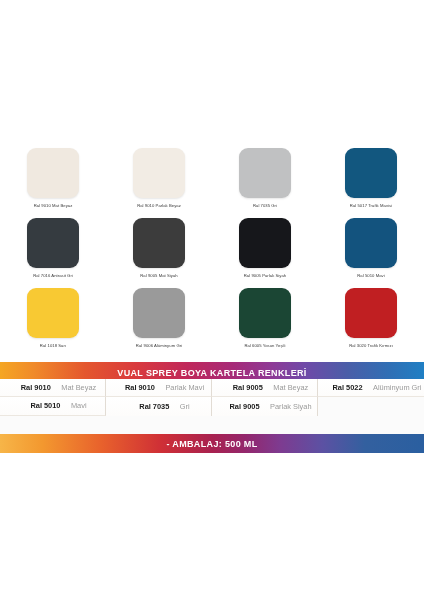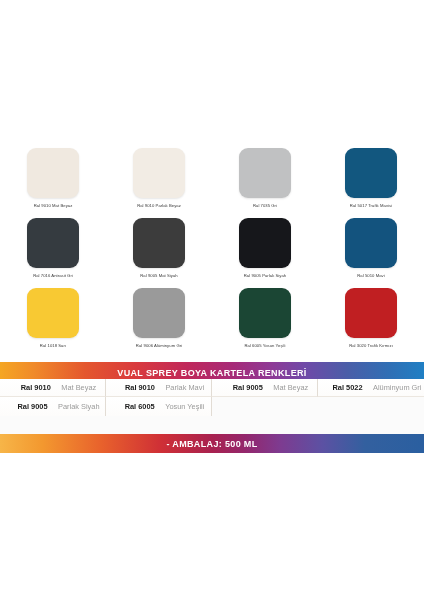--- a/index.html
+++ b/index.html
@@ -214,27 +214,31 @@
         <span class="name">Parlak Mavi</span>
       </div>
       <div class="spec-cell">
         <span class="code">Ral 9005</span>
         <span class="name">Mat Beyaz</span>
       </div>
       <div class="spec-cell">
         <span class="code">Ral 5022</span>
         <span class="name">Alüminyum Gri</span>
       </div>
+      <div class="spec-cell">
+        <span class="code">Ral 5010</span>
+        <span class="name">Mavi</span>
+      </div>
+      <div class="spec-cell row-last">
+        <span class="code">Ral 7035</span>
+        <span class="name"> Gri</span>
+      </div>
       <div class="spec-cell row-last">
         <span class="code">Ral 9005</span>
         <span class="name">Parlak Siyah</span>
       </div>
-      <div class="spec-cell row-last">
-        <span class="code">Ral 6005</span>
-        <span class="name">Yosun Yeşili</span>
-      </div>
     </div>
 
   <div class="gradient-bar" id="footer-bar">
     <span class="bar-text">- AMBALAJ: 500 ML</span>
   </div>
 
 </div>
 
 </body></html>

